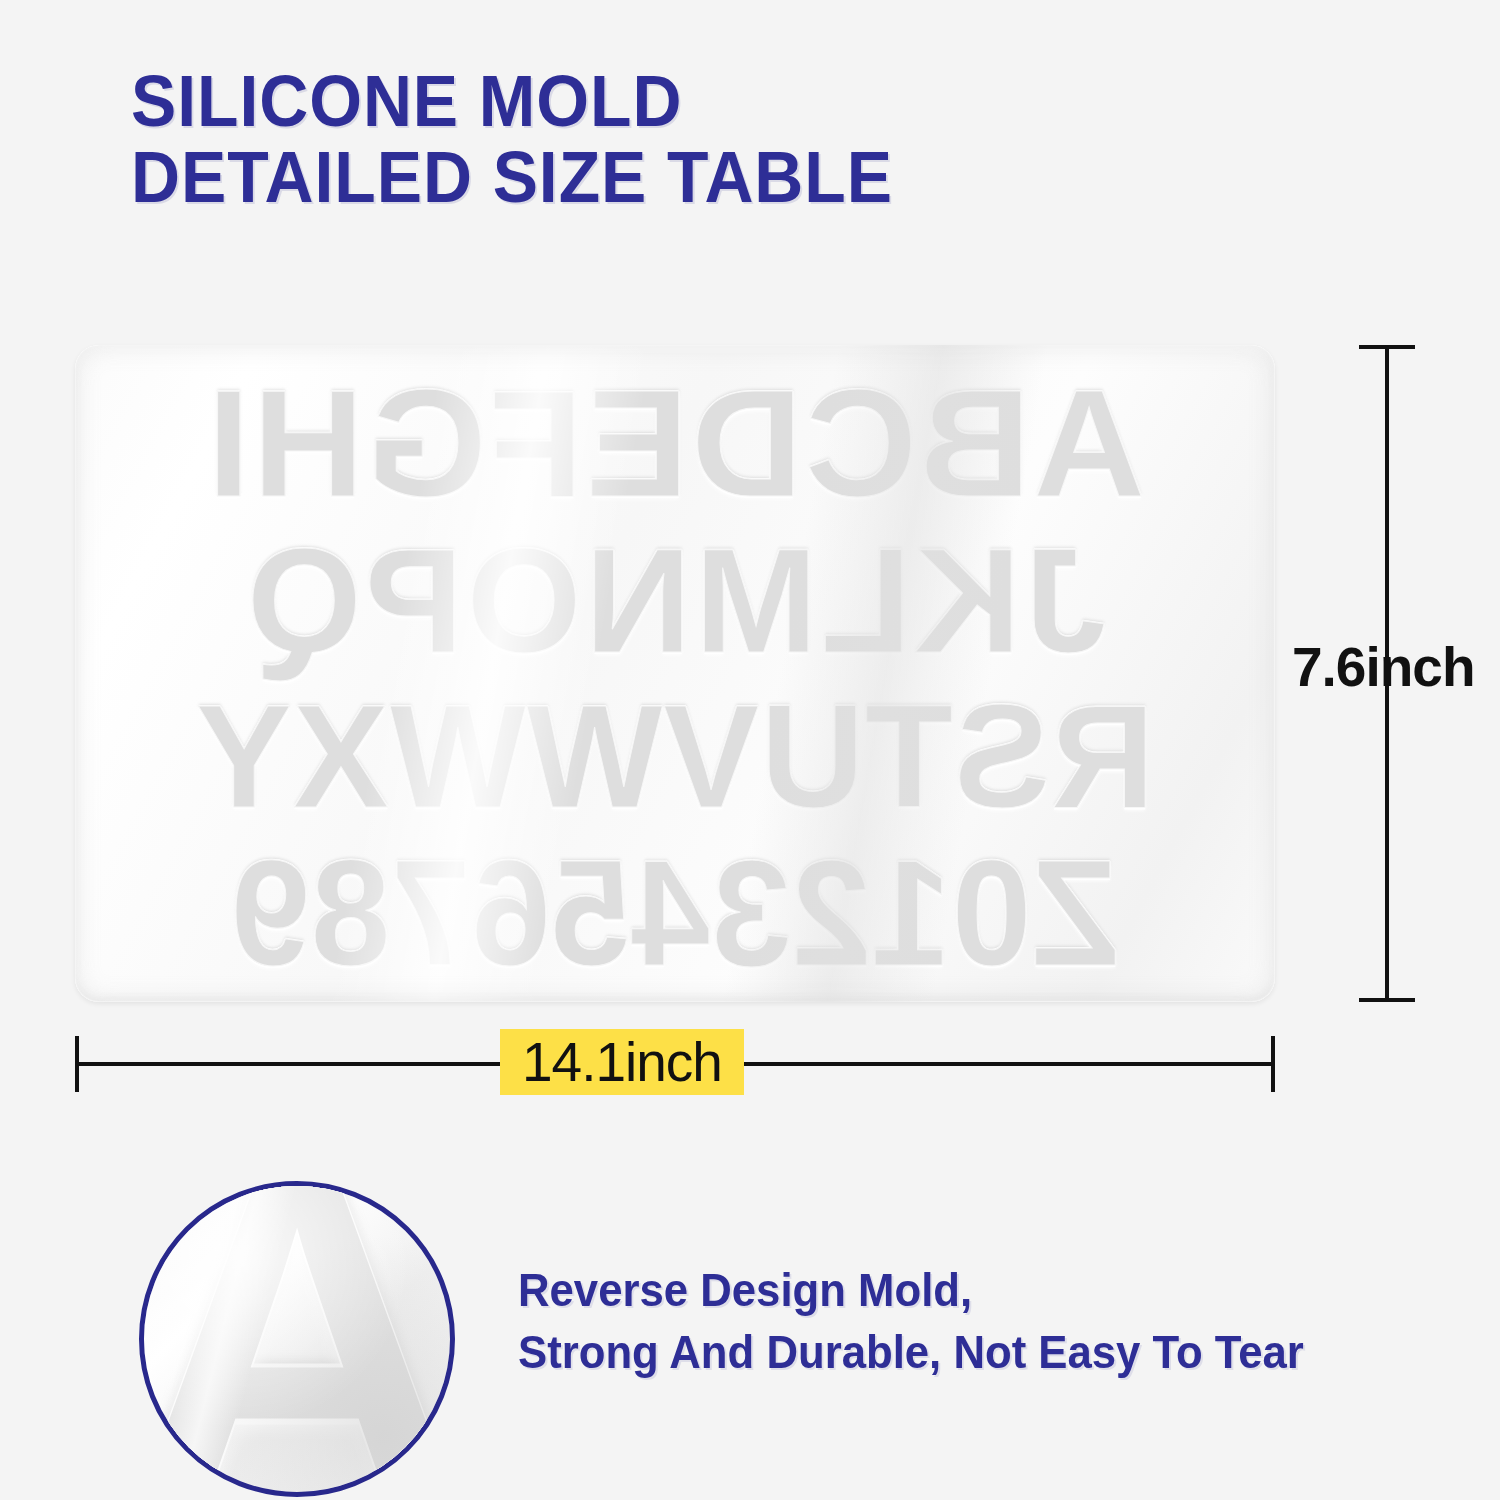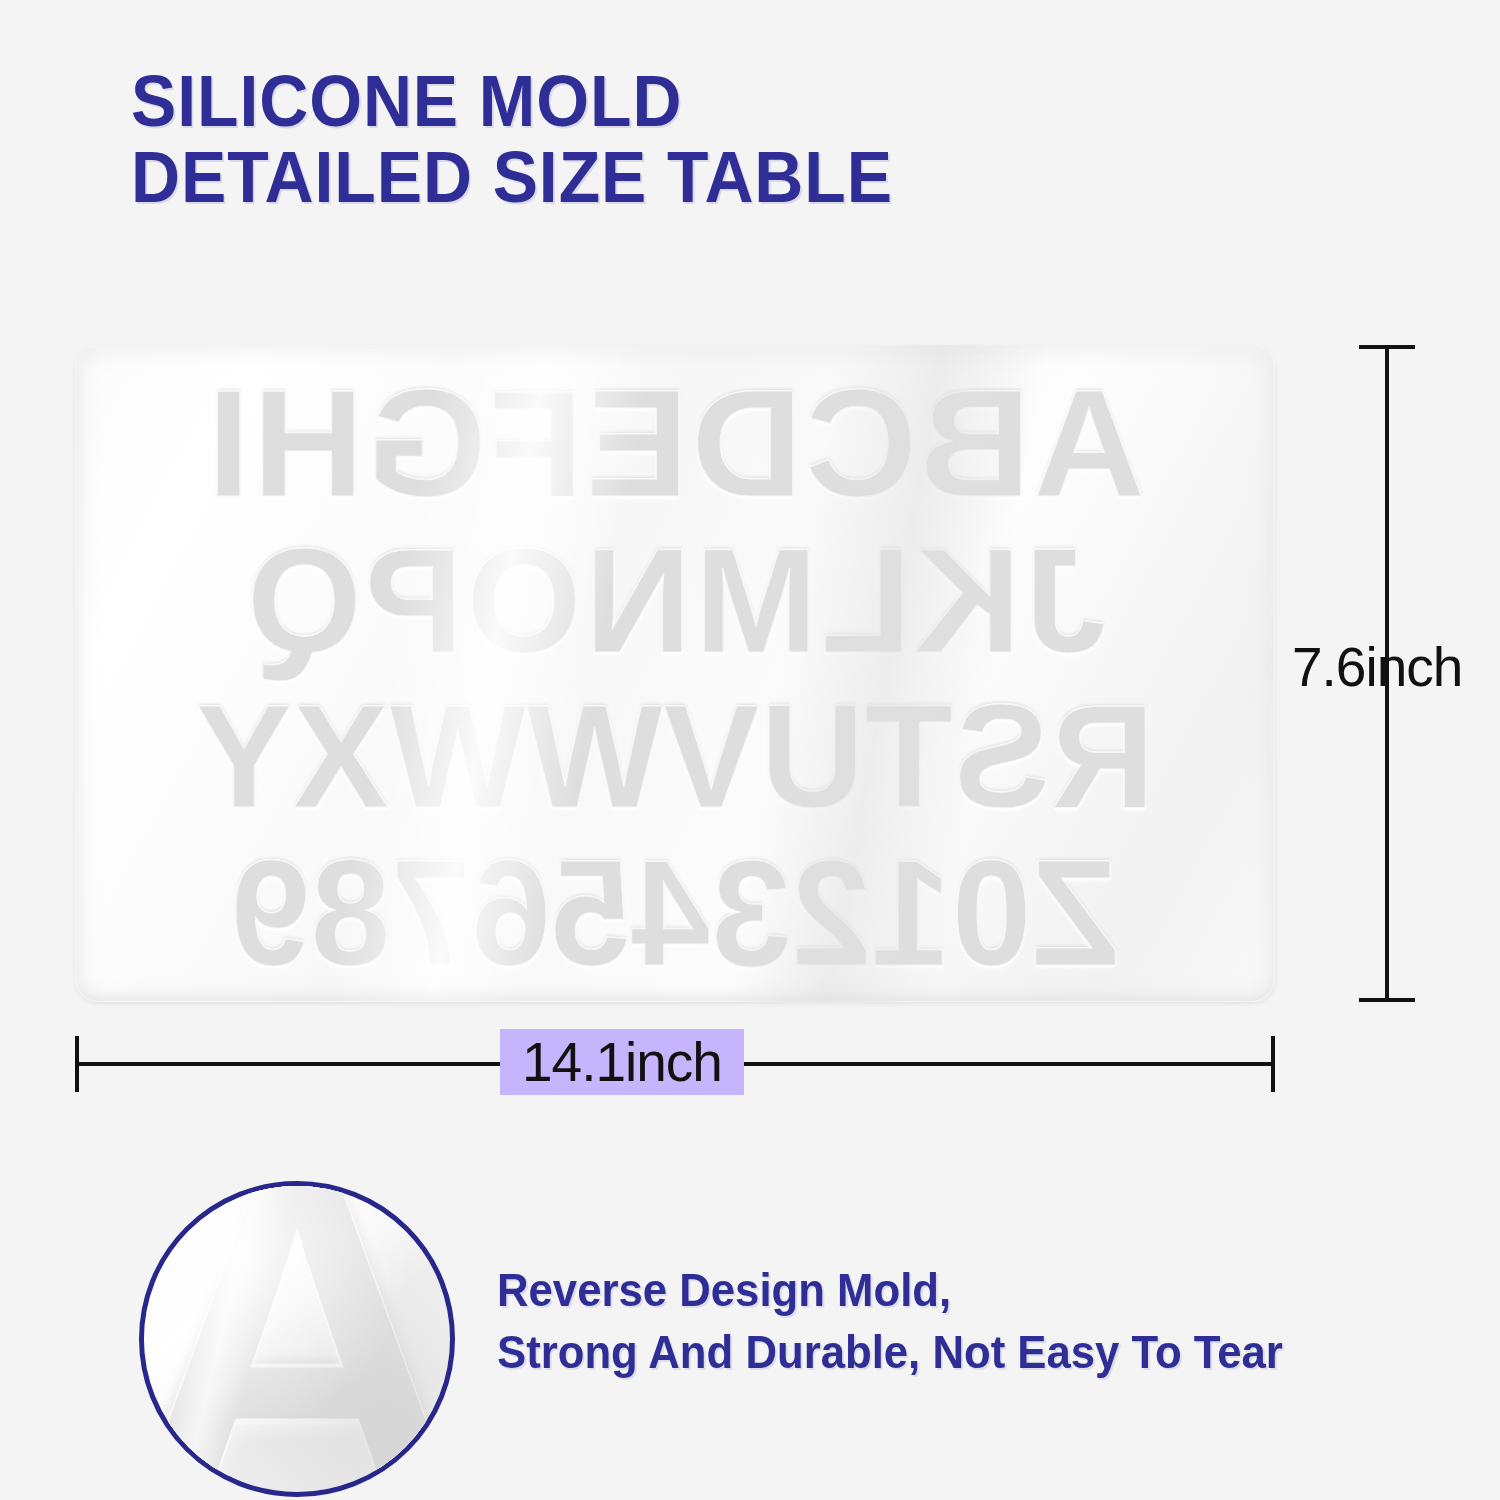--- a/index.html
+++ b/index.html
@@ -125,32 +125,33 @@
     position: absolute;
     left: 1292px;
     top: 637px;
     width: 208px;
     color: #111111;
     font-family: "Liberation Sans", sans-serif;
     font-size: 55px;
     line-height: 60px;
     letter-spacing: -1px;
     white-space: nowrap;
+    font-weight: bold;
   }
 
   
   #dim-h-shaft     { left: 75px;  top: 1062px; width: 1200px; height: 4px; }
   #dim-h-cap-left  { left: 75px;  top: 1036px; width: 4px;    height: 56px; }
   #dim-h-cap-right { left: 1271px;top: 1036px; width: 4px;    height: 56px; }
   #dim-h-label {
     position: absolute;
     left: 500px;
     top: 1029px;
     color: #111111;
-    background: #c4b5fd;
+    background: #fde047;
     padding: 0 22px;
     font-family: "Liberation Sans", sans-serif;
     font-size: 55px;
     line-height: 66px;
     letter-spacing: -1px;
     white-space: nowrap;
   }
 
   
   #detail-circle {
@@ -190,21 +191,21 @@
     background:
       linear-gradient(104deg, rgba(255,255,255,0) 20%, rgba(255,255,255,0.7) 30%, rgba(255,255,255,0) 40%),
       radial-gradient(circle at 30% 22%, rgba(255,255,255,0.85) 0%, rgba(255,255,255,0) 55%),
       radial-gradient(circle at 78% 82%, rgba(198,198,198,0.45) 0%, rgba(198,198,198,0) 58%);
     pointer-events: none;
   }
 
   
   #caption-block {
     position: absolute;
-    left: 497px;
+    left: 518px;
     top: 1259px;
     width: 930px;
   }
   .caption-line {
     color: #2e2e96;
     font-family: "Liberation Sans", sans-serif;
     font-weight: bold;
     font-size: 46px;
     line-height: 62px;
     letter-spacing: 0px;

